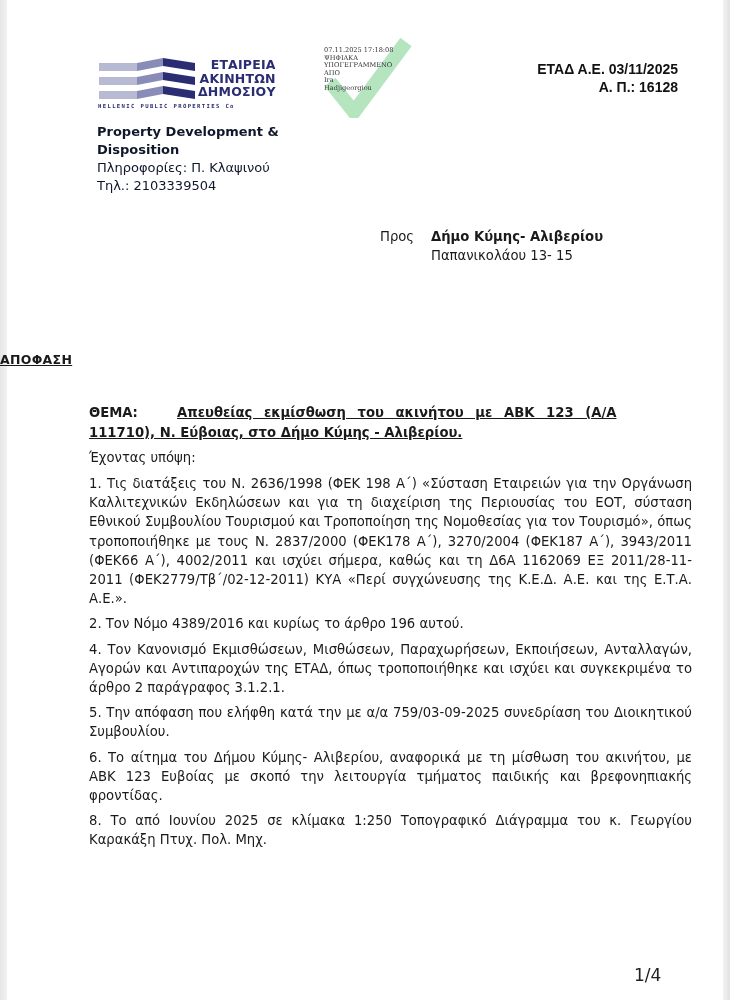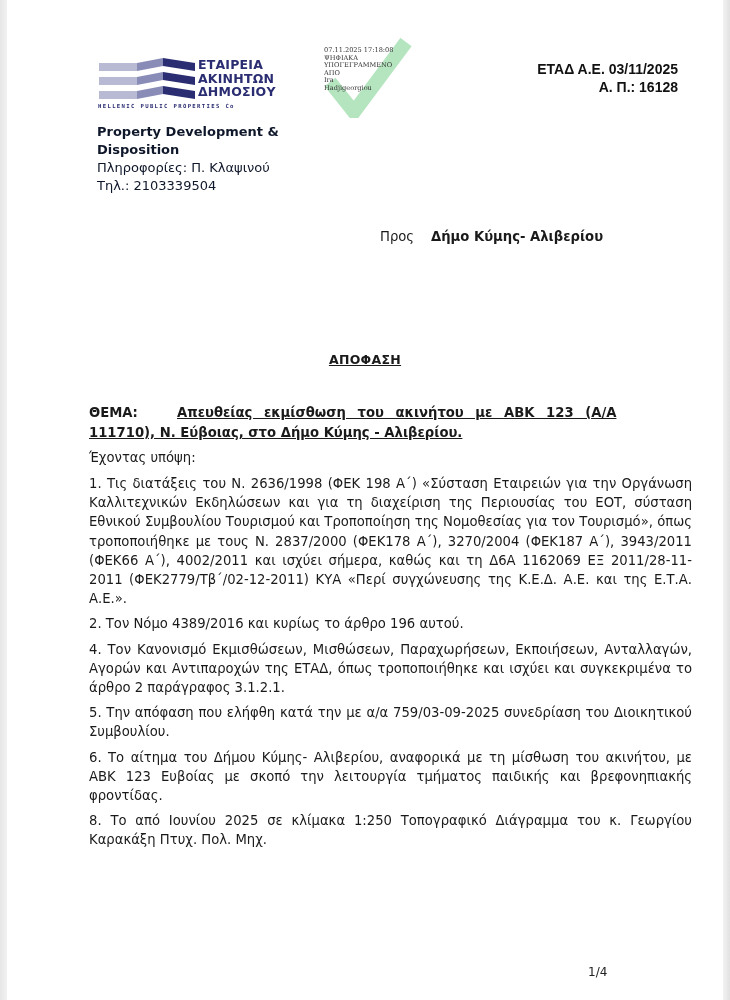--- a/index.html
+++ b/index.html
@@ -15,21 +15,21 @@
   }
   .edge-left { left: 0; }
   .edge-right { right: 0; background: linear-gradient(to right, #f2f2f2, #e2e2e2); }
 
   
   .logo { position: absolute; left: 97px; top: 58px; width: 220px; height: 56px; }
   .logo svg { position: absolute; left: 0; top: 0; }
   .logo-text {
     position: absolute; left: 101px; top: 0px;
     font-family: "DejaVu Sans", sans-serif; font-weight: bold;
-    font-size: 12.5px; line-height: 13.5px; color: #2b2d72; letter-spacing: 0.2px;
+    font-size: 12.5px; line-height: 13.5px; color: #2b2d72; letter-spacing: 0.2px; text-align: right;
   }
   .logo-sub {
     position: absolute; left: 1px; top: 45px;
     font-family: "DejaVu Sans Mono", monospace; font-weight: bold;
     font-size: 5.6px; letter-spacing: 1.35px; color: #2b2d72; white-space: nowrap;
   }
 
   
   .stamp { position: absolute; left: 318px; top: 38px; width: 110px; height: 80px; }
   .stamp svg { position: absolute; left: 6px; top: 0; }
@@ -52,40 +52,40 @@
   }
   .sender .bold { font-weight: bold; }
 
   
   .recipient { position: absolute; left: 380px; top: 227px; font-size: 13.2px; line-height: 19px; }
   .recipient .to-label { position: absolute; left: 0; top: 0; font-weight: normal; }
   .recipient .lines { position: absolute; left: 51px; top: 0; white-space: nowrap; }
   .recipient .name { font-weight: bold; }
 
   .title {
-    position: absolute; left: 0; width: 730px; top: 352px; text-align: center;
+    position: absolute; left: 0; width: 730px; top: 352px; 
     font-weight: bold; font-size: 12.5px; text-decoration: underline; letter-spacing: 0.3px;
   }
 
   .subject {
     position: absolute; left: 89px; width: 603px; top: 403px;
     font-weight: bold; font-size: 13.2px; line-height: 20px;
   }
   .subject .label { display: inline-block; width: 88px; }
   .subject .text { text-decoration: underline; word-spacing: 7px; }
   .subject .text2 { text-decoration: underline; }
 
   .intro { position: absolute; left: 89px; top: 448px; font-size: 13.2px; line-height: 19px; }
 
   .items { position: absolute; left: 89px; top: 474px; width: 603px; }
   .item {
     font-size: 13.2px; line-height: 19.2px; text-align: justify; margin: 0 0 6px 0;
   }
 
-  .page-num { position: absolute; left: 588px; top: 965px; font-size: 12px; color: #222; }
+  .page-num { position: absolute; left: 634px; top: 965px; font-size: 17px; color: #222; }
 </style>
 </head>
 <body>
 
 <div class="edge-left"></div>
 <div class="edge-right"></div>
 
 <div class="logo">
   <svg width="100" height="44" viewBox="0 0 100 44">
 
@@ -134,20 +134,21 @@
   <div class="bold">Property Development &amp;</div>
   <div class="bold">Disposition</div>
   <div>Πληροφορίες: Π. Κλαψινού</div>
   <div>Τηλ.: 2103339504</div>
 </div>
 
 <div class="recipient">
   <div class="to-label">Προς</div>
   <div class="lines">
     <div class="name">Δήμο Κύμης- Αλιβερίου</div>
+    <div>Παπανικολάου 13- 15</div>
   </div>
 </div>
 
 <div class="title">ΑΠΟΦΑΣΗ</div>
 
 <div class="subject">
   <div><span class="label">ΘΕΜΑ:</span><span class="text">Απευθείας εκμίσθωση του ακινήτου με ΑΒΚ 123 (Α/Α</span></div>
   <div><span class="text2">111710), Ν. Εύβοιας, στο Δήμο Κύμης - Αλιβερίου.</span></div>
 </div>
 

